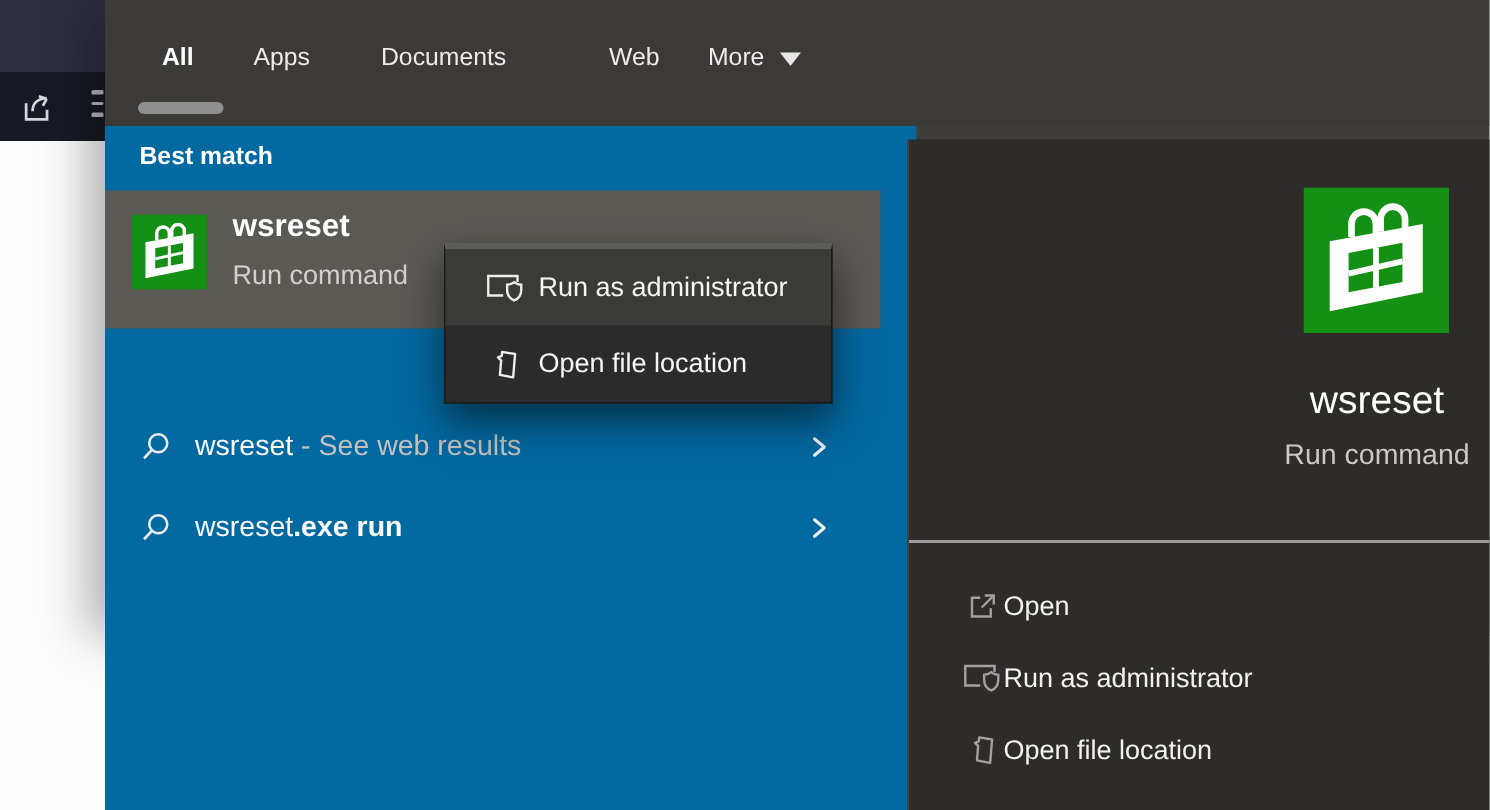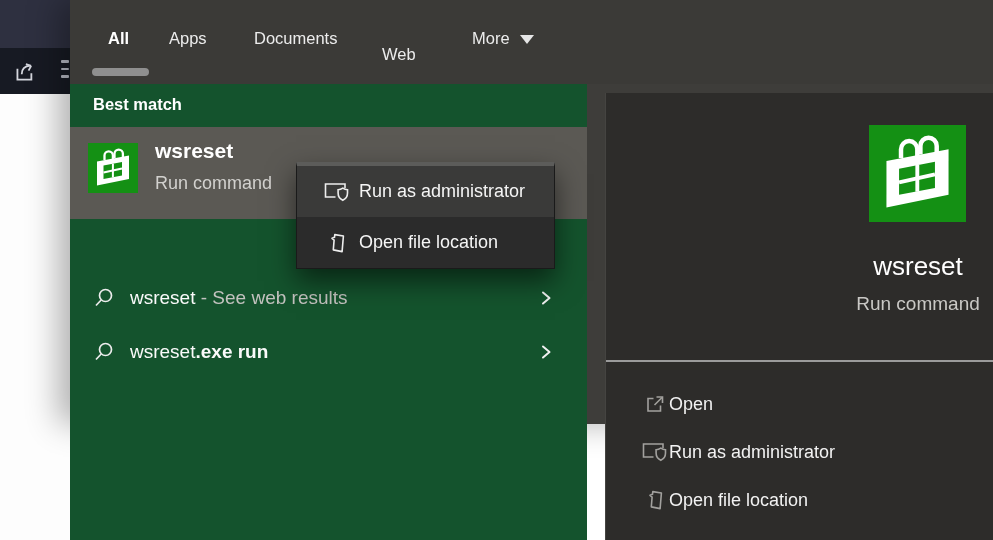--- a/index.html
+++ b/index.html
@@ -20,26 +20,26 @@
     position:absolute;left:70px;top:0;width:923px;height:424px;
     background:#3e3d3a;box-shadow:-12px 0 30px rgba(0,0,0,.30);
   }
   
   .tabbar{position:absolute;left:0;top:0;width:923px;height:84px;background:#3b3a37;}
   .tab{position:absolute;top:26px;height:24px;line-height:24px;font-size:16.5px;color:#ececec;cursor:default;display:flex;align-items:center;}
   .tab.sel{color:#ffffff;font-weight:bold;}
   .tab-all{left:38px;}
   .tab-apps{left:99px;}
   .tab-docs{left:184px;}
-  .tab-web{left:312px;margin-top:16px;}
+  .tab-web{left:336px;}
   .tab-more{left:402px;}
   .caret{width:0;height:0;border-left:7px solid transparent;border-right:7px solid transparent;border-top:9px solid #e6e6e6;margin-left:10px;margin-top:2px;}
   .tab-indicator{position:absolute;left:22px;top:68px;width:57px;height:8px;border-radius:4px;background:#8f8f8f;}
   
-  .results{position:absolute;left:0;top:84px;width:517px;height:456px;background:#14532d;}
+  .results{position:absolute;left:0;top:84px;width:517px;height:456px;background:#0369a1;padding-left:24px;}
   .sec-header{position:absolute;left:23px;font-size:16.5px;font-weight:bold;color:#ffffff;}
   .hdr-best{top:11px;}
   .hdr-web{top:154px;}
   .bm-row{position:absolute;left:0;top:43px;width:517px;height:92px;background:#5b5954;}
   .bm-icon{position:absolute;left:18px;top:16px;width:50px;height:50px;}
   .bm-title{position:absolute;left:85px;top:12px;font-size:21px;font-weight:600;color:#ffffff;}
   .bm-sub{position:absolute;left:85px;top:46px;font-size:18px;color:#d2d1ce;}
   .sug-row{position:absolute;left:0;width:517px;height:54px;}
   .sug-1{top:187px;} .sug-2{top:241px;} .sug-3{top:295px;}
   .sug-icon{position:absolute;left:22px;top:15px;width:24px;height:24px;color:#ececec;}

